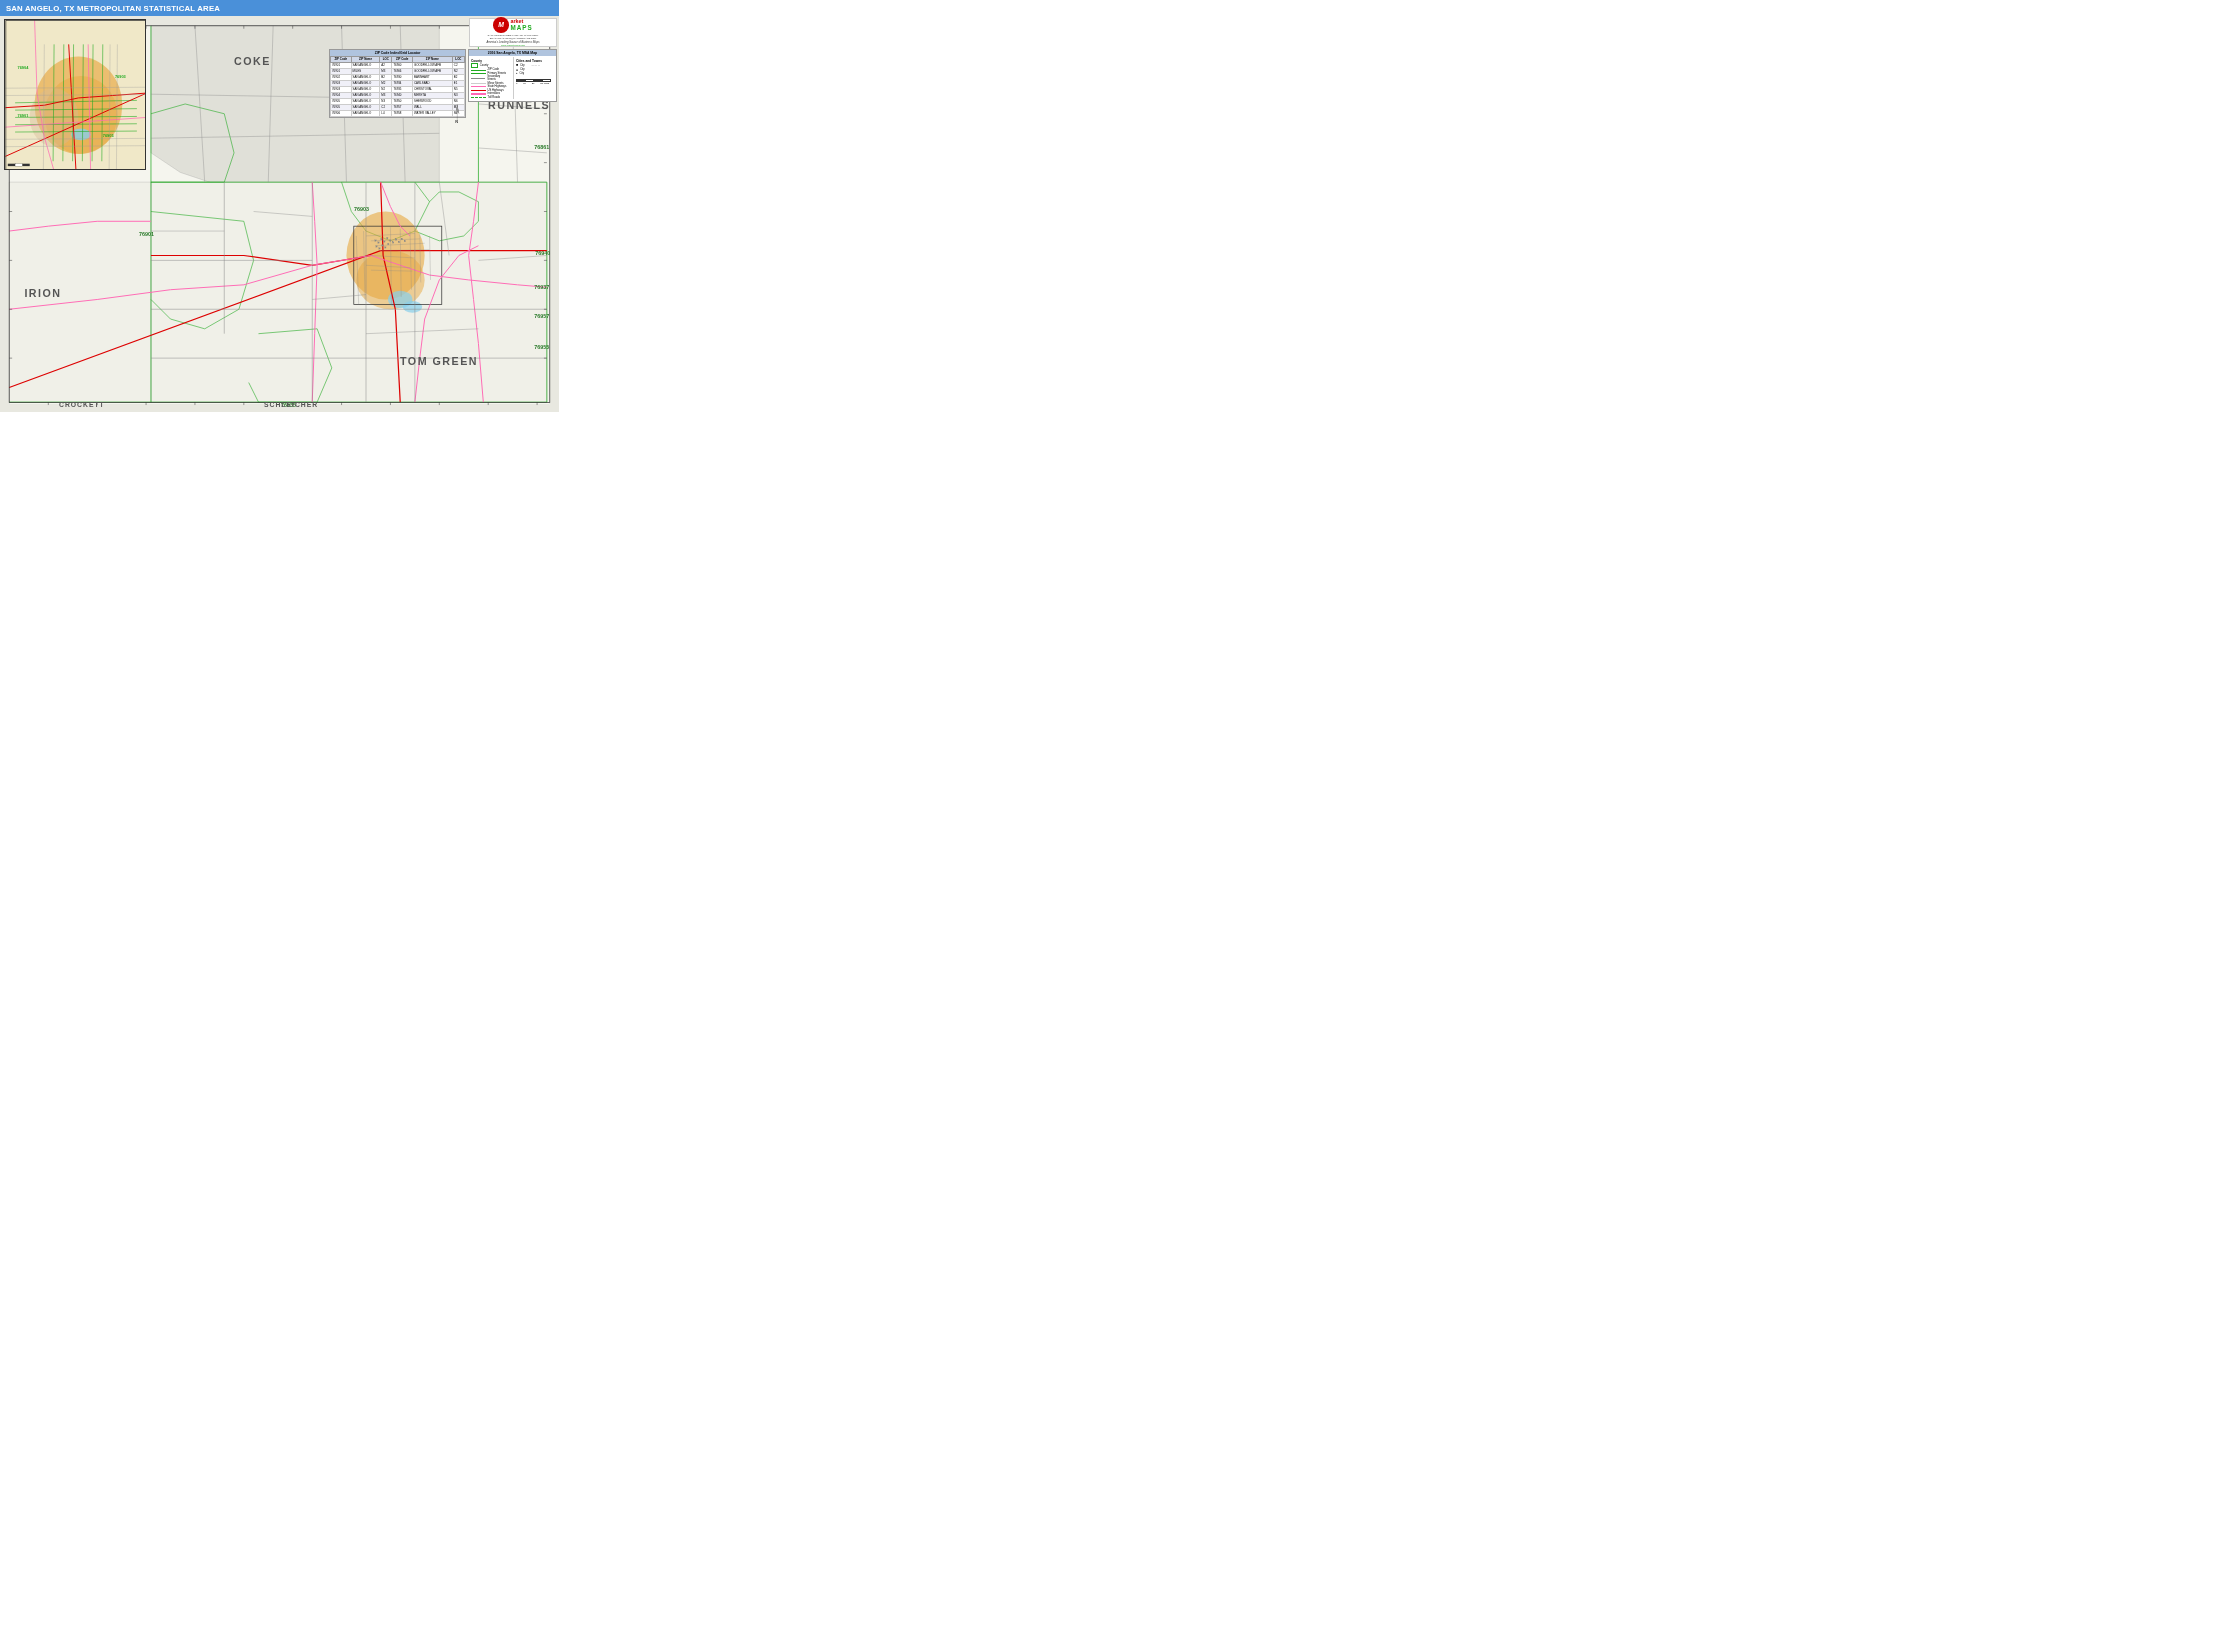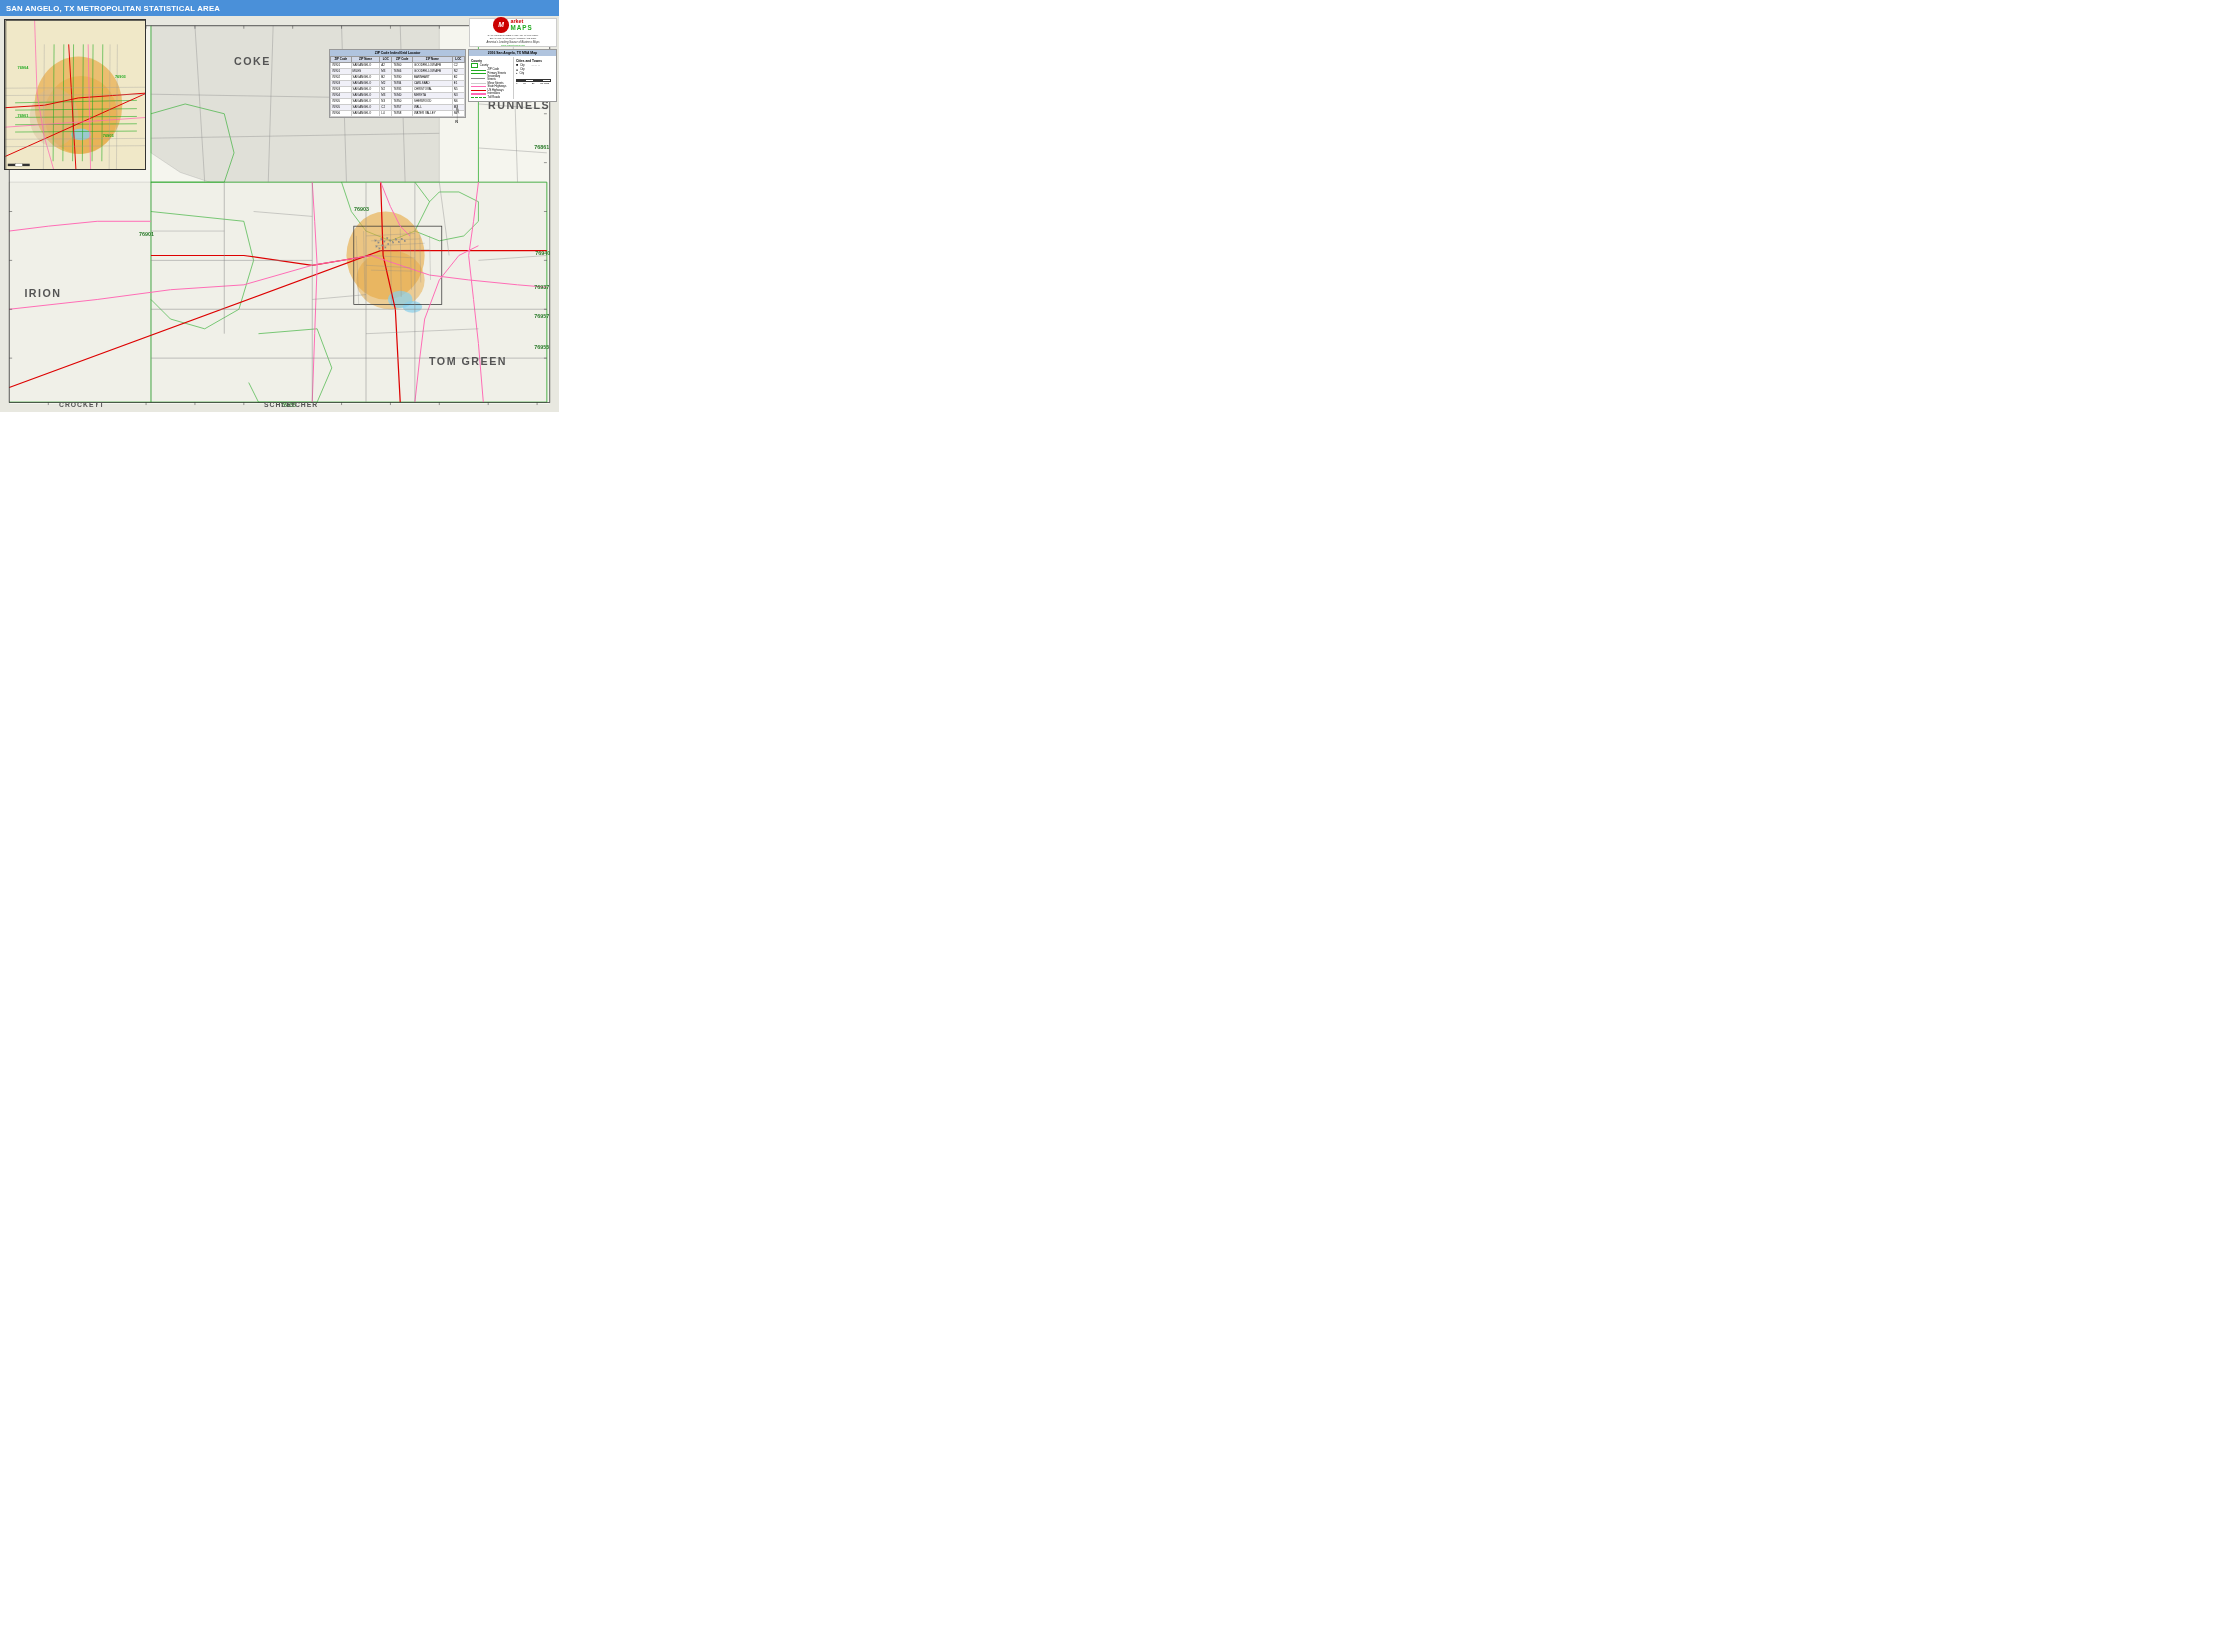--- a/index.html
+++ b/index.html
@@ -379,21 +379,21 @@
     </g>
 
   </svg>
 
   <div class="county-label" style="left:234px; top:39px;">COKE</div>
 
   <div class="county-label" style="right:8.8px; top:83px;">RUNNELS</div>
 
   <div class="county-label" style="left:24.4px; top:271px;">IRION</div>
 
-  <div class="county-label" style="left:400px; top:339px;margin-left:29px;">TOM GREEN</div>
+  <div class="county-label" style="left:400px; top:339px;">TOM GREEN</div>
 
   <div class="zip-label" style="left:90px; top:127px;">76934</div>
 
   <div class="zip-label" style="left:139px; top:215px;">76901</div>
 
   <div class="zip-label" style="left:354px; top:190px;">76903</div>
 
   <div class="zip-label" style="left:281px; top:386px;">76935</div>
 
   <div class="zip-label" style="right:8.8px; top:234px;">76940</div>

